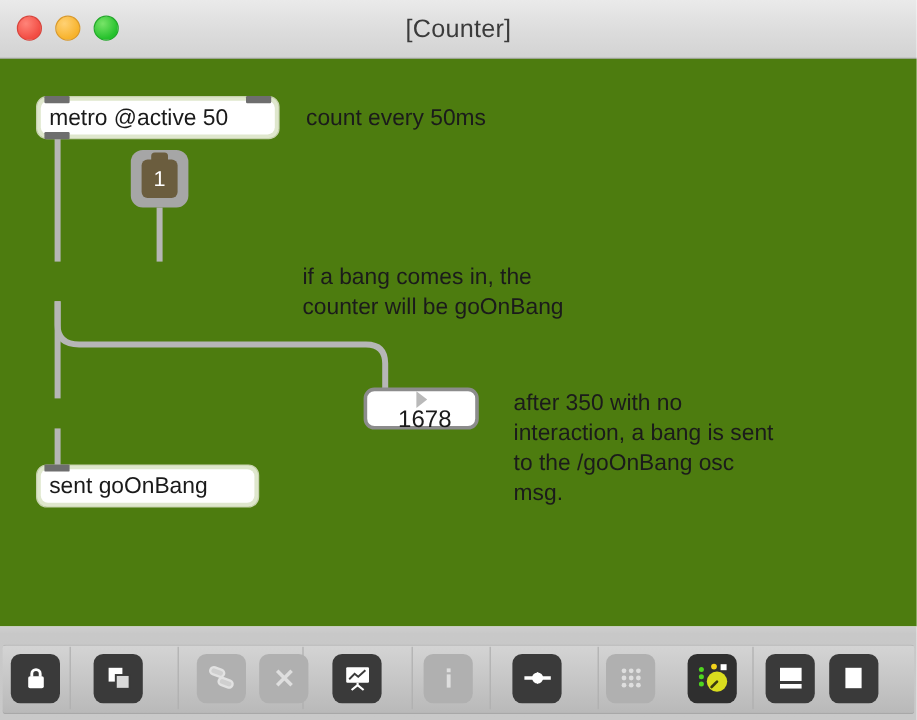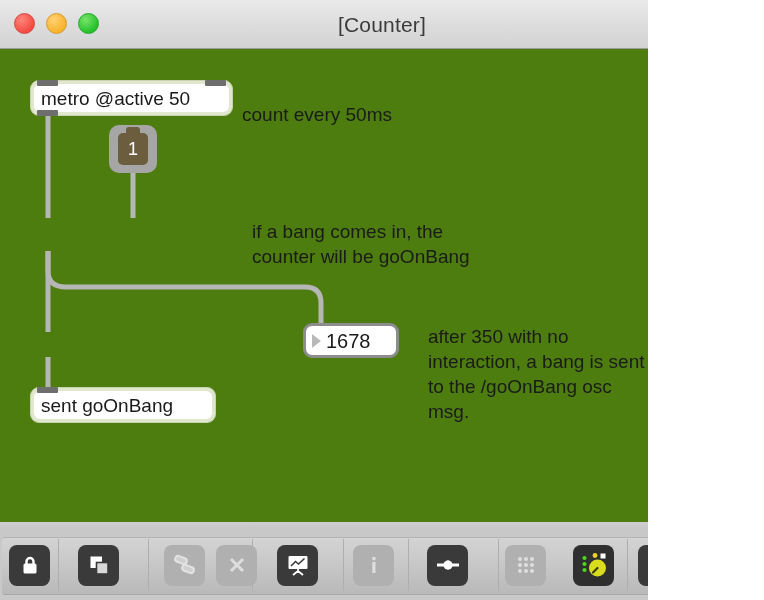--- a/index.html
+++ b/index.html
@@ -1,19 +1,19 @@
 <!DOCTYPE html>
 <html><head>
 <meta charset="utf-8">
 <style>
   html,body{margin:0;padding:0;background:#fff;}
   body{width:764px;height:600px;overflow:hidden;
        font-family:"Liberation Sans","DejaVu Sans",sans-serif;}
 
-  .window{position:relative;width:648px;height:600px;box-sizing:border-box;
+  .window{position:relative;width:764px;height:600px;box-sizing:border-box;
           background:#fff;overflow:hidden;}
 
   
   .titlebar{position:absolute;left:0;top:0;width:764px;height:49px;
             background:linear-gradient(to bottom,#eaeaea 0%,#dcdcdc 55%,#d3d3d3 100%);
             border-bottom:1px solid #9c9c9c;box-sizing:border-box;}
   .tl-lights{position:absolute;left:14px;top:13px;display:flex;gap:11px;}
   .light{width:21px;height:21px;border-radius:50%;box-sizing:border-box;}
   .light.red{background:radial-gradient(circle at 35% 30%,#ff8479,#f24c43 70%);border:1px solid #d8443c;}
   .light.yellow{background:radial-gradient(circle at 35% 30%,#ffd174,#f7b32c 70%);border:1px solid #d9992a;}
@@ -119,33 +119,33 @@
 
     <div class="toggle" style="left:109px;top:76px;">
       <div class="stem"></div>
       <div class="body">
         <span>1</span>
       </div>
     </div>
 
 
 
-    <div class="numbox" style="left:303px;top:274px;width:96px;height:35px;">
+    <div class="numbox" style="left:303px;top:274px;width:96px;height:35px;flex-direction:column;">
       <div class="tri"></div>
       <span class="val">1678</span>
     </div>
 
     <div class="objbox" style="left:30px;top:338px;width:186px;height:36px;">
       <div class="nub top" style="left:6px;"></div>
       <div class="inner">
         <span class="txt">sent goOnBang</span>
       </div>
     </div>
 
-    <div class="comment" style="left:242px;top:37px;margin-top:16px;">count every 50ms</div>
+    <div class="comment" style="left:255px;top:37px;">count every 50ms</div>
 
     <div class="comment" style="left:252px;top:170px;">if a bang comes in, the
 counter will be goOnBang</div>
 
     <div class="comment" style="left:428px;top:275px;">after 350 with no
 interaction, a bang is sent
 to the /goOnBang osc
 msg.</div>
 
   </div>

